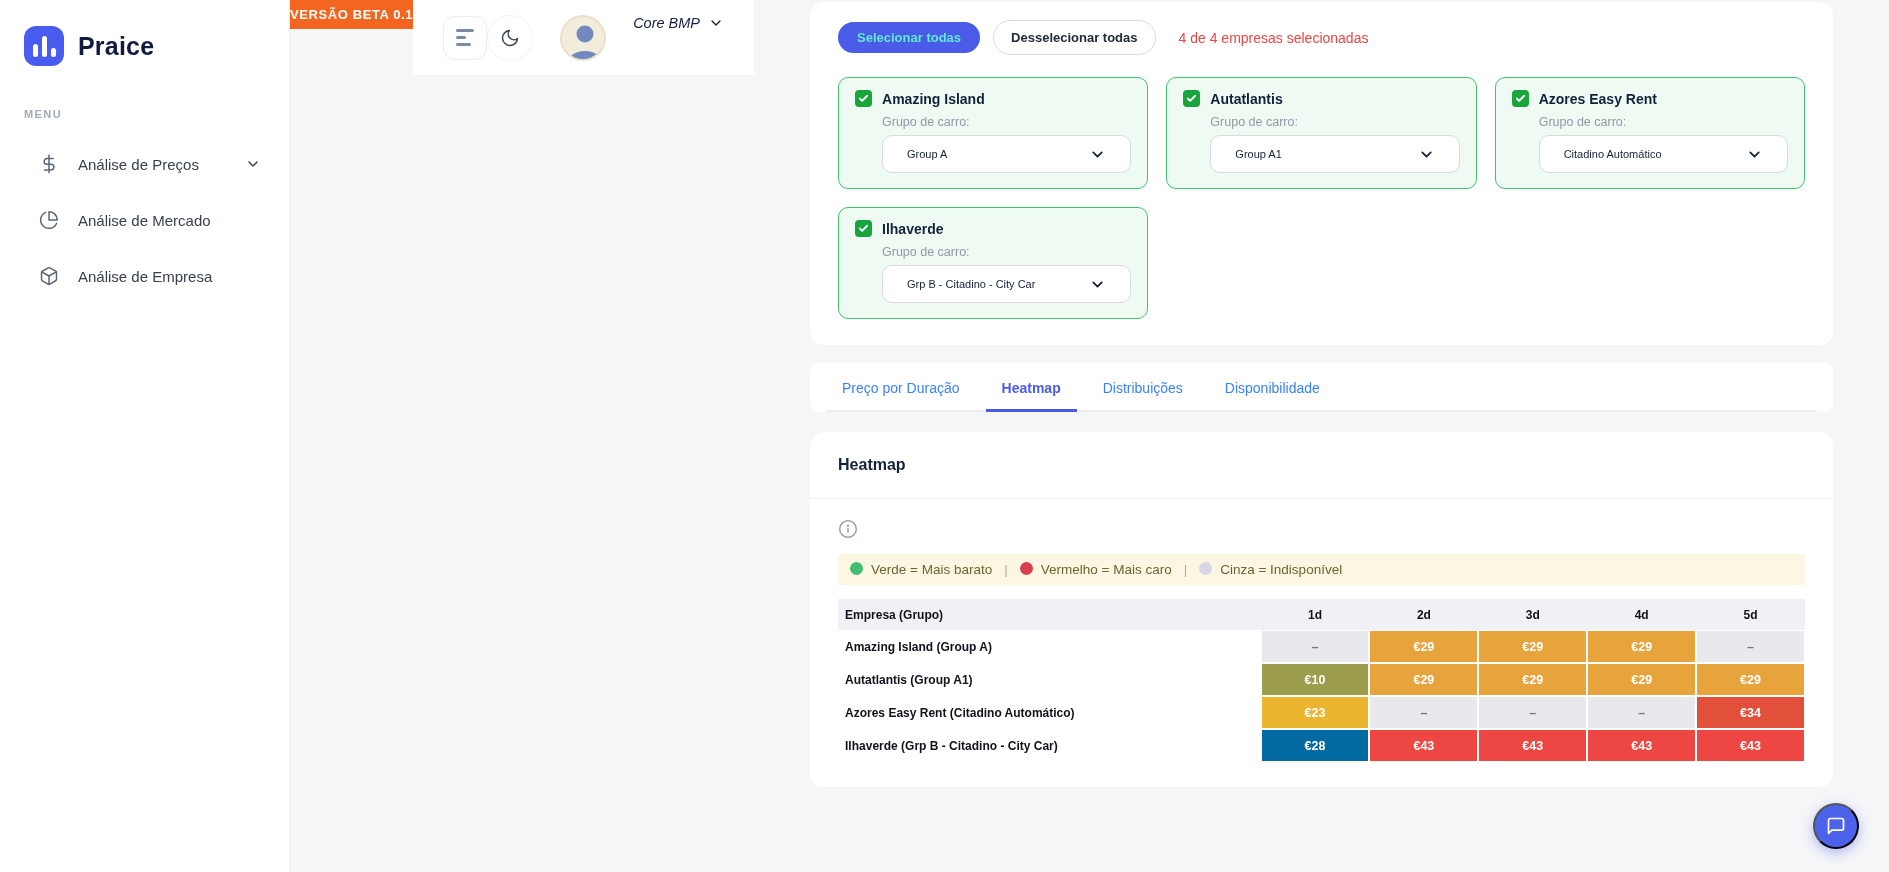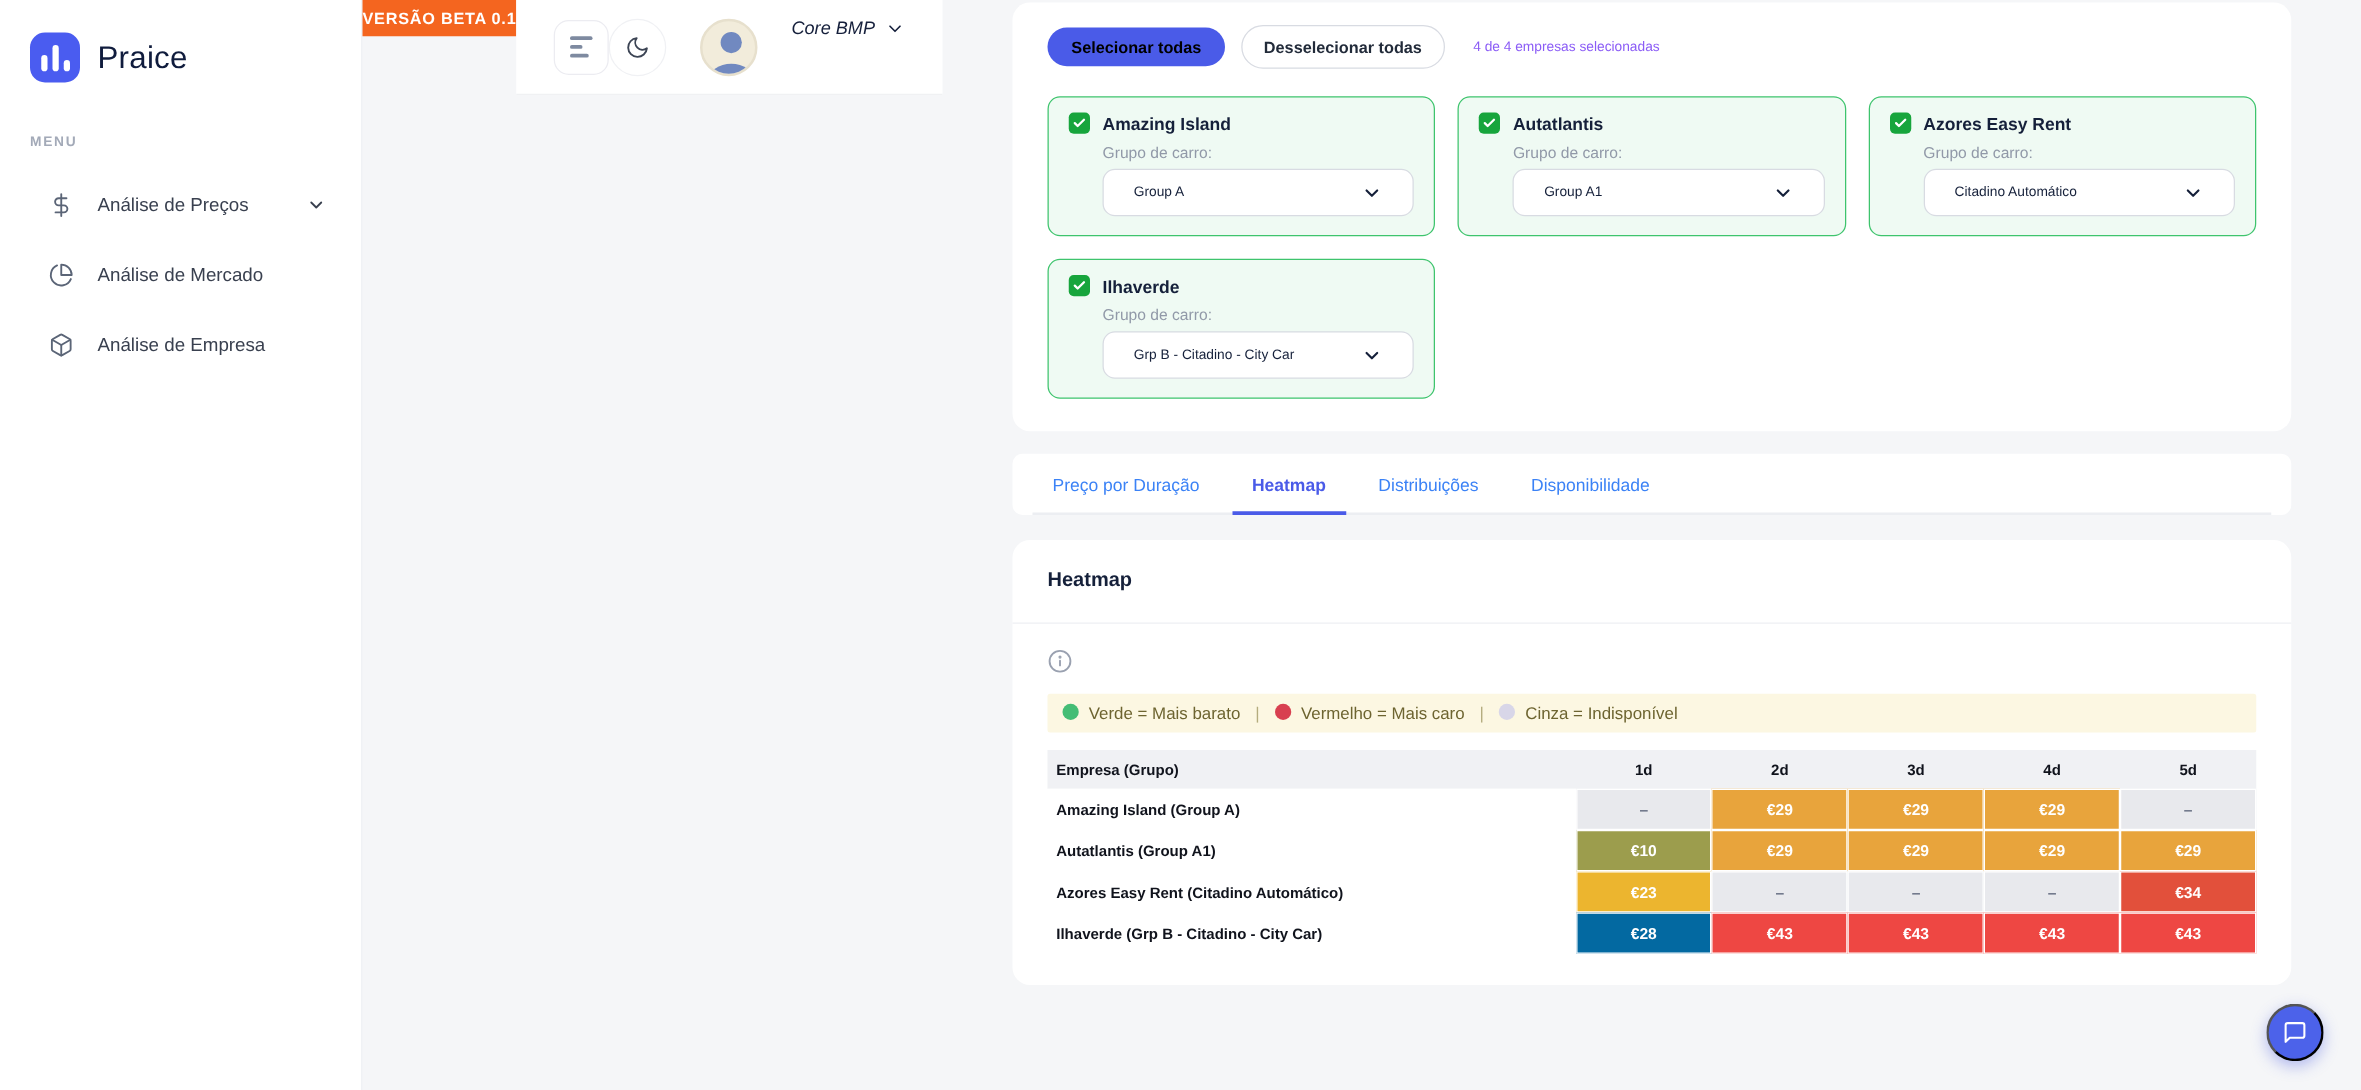--- a/index.html
+++ b/index.html
@@ -11,21 +11,21 @@
   }
   .app { display:flex; width:100%; height:100%; }
 
   
   .sidebar { width:290px; flex-shrink:0; background:#fff; border-right:1px solid #eceef2; padding:26px 24px; }
   .brand { display:flex; align-items:center; gap:14px; cursor:pointer; }
   .brand-icon { width:40px; height:40px; border-radius:12px; background:#4a5cf0;
     display:flex; align-items:flex-end; justify-content:center; gap:4px; padding-bottom:9px; }
   .brand-icon .bar { width:5px; border-radius:3px; background:#fff; }
   .bar1 { height:13px; } .bar2 { height:21px; } .bar3 { height:9px; }
-  .brand-name { font-size:25px; font-weight:400; color:#101c3d; letter-spacing:.2px; }
+  .brand-name { font-size:25px; font-weight:700; color:#101c3d; letter-spacing:.2px; }
   .menu-label { margin:42px 0 24px 0; font-size:11px; font-weight:700; letter-spacing:1.4px; color:#a3aab8; }
   .side-item { display:flex; align-items:center; gap:18px; padding:9px 0 9px 14px; margin-bottom:16px;
     font-size:15px; color:#39404f; cursor:pointer; border-radius:10px; }
   .side-icon { width:22px; height:22px; color:#5b6577; display:flex; align-items:center; justify-content:center; }
   .side-chev { margin-left:auto; margin-right:4px; color:#39404f; display:flex; }
 
   
   .main { flex:1; min-width:0; display:flex; flex-direction:row; position:relative; }
   .beta-banner { height:29px; background:#f4651f; color:#fff; display:flex; align-items:center; justify-content:center;
     font-size:13px; font-weight:800; letter-spacing:.6px; }
@@ -41,25 +41,25 @@
     overflow:hidden; position:relative; cursor:pointer; flex-shrink:0; }
   .account { display:flex; align-items:center; gap:8px; font-size:14.5px; font-weight:500; color:#16203c; cursor:pointer; }
   .account .chev { display:flex; color:#16203c; }
 
   
   .content { flex:1; padding:2px 56px 0 56px; overflow:hidden; }
   .card { background:#fff; border-radius:14px; }
 
   .companies-card { padding:18px 28px 26px 28px; }
   .sel-row { display:flex; align-items:center; gap:13px; }
-  .btn-primary { background:#4a5be8; color:#000000; border:none; border-radius:999px; padding:8px 19px;
+  .btn-primary { background:#4a5be8; color:#5eead4; border:none; border-radius:999px; padding:8px 19px;
     font-size:13px; font-weight:700; font-family:inherit; cursor:pointer; }
   .btn-outline { background:#fff; color:#222b3a; border:1px solid #d8dbe2; border-radius:999px; padding:9px 17px;
     font-size:13px; font-weight:700; font-family:inherit; cursor:pointer; }
-  .sel-status { margin-left:10px; font-size:11px; color:#8b5cf6; }
+  .sel-status { margin-left:10px; font-size:14px; color:#ef4444; }
   .companies-grid { margin-top:22px; display:grid; grid-template-columns:repeat(3,1fr); gap:18px; }
   .company-card { border:1.5px solid #3ec46d; background:#effaf3; border-radius:10px; padding:12px 16px 15px 16px; }
   .cc-head { display:flex; align-items:flex-end; gap:10px; }
   .checkbox { width:17px; height:17px; border-radius:4px; background:#17a53c;
     display:flex; align-items:center; justify-content:center; cursor:pointer; flex-shrink:0; }
   .cc-name { font-size:14px; font-weight:700; color:#15203a; }
   .cc-group-label { margin:8px 0 6px 27px; font-size:12.5px; color:#9199a8; }
   .cc-select { margin-left:27px; height:38px; background:#fff; border:1px solid #d8dbe2; border-radius:10px;
     display:flex; align-items:center; justify-content:space-between; padding:0 24px; font-size:11px; color:#15203a; cursor:pointer; }
   .cc-select .chev { color:#15203a; display:flex; }

